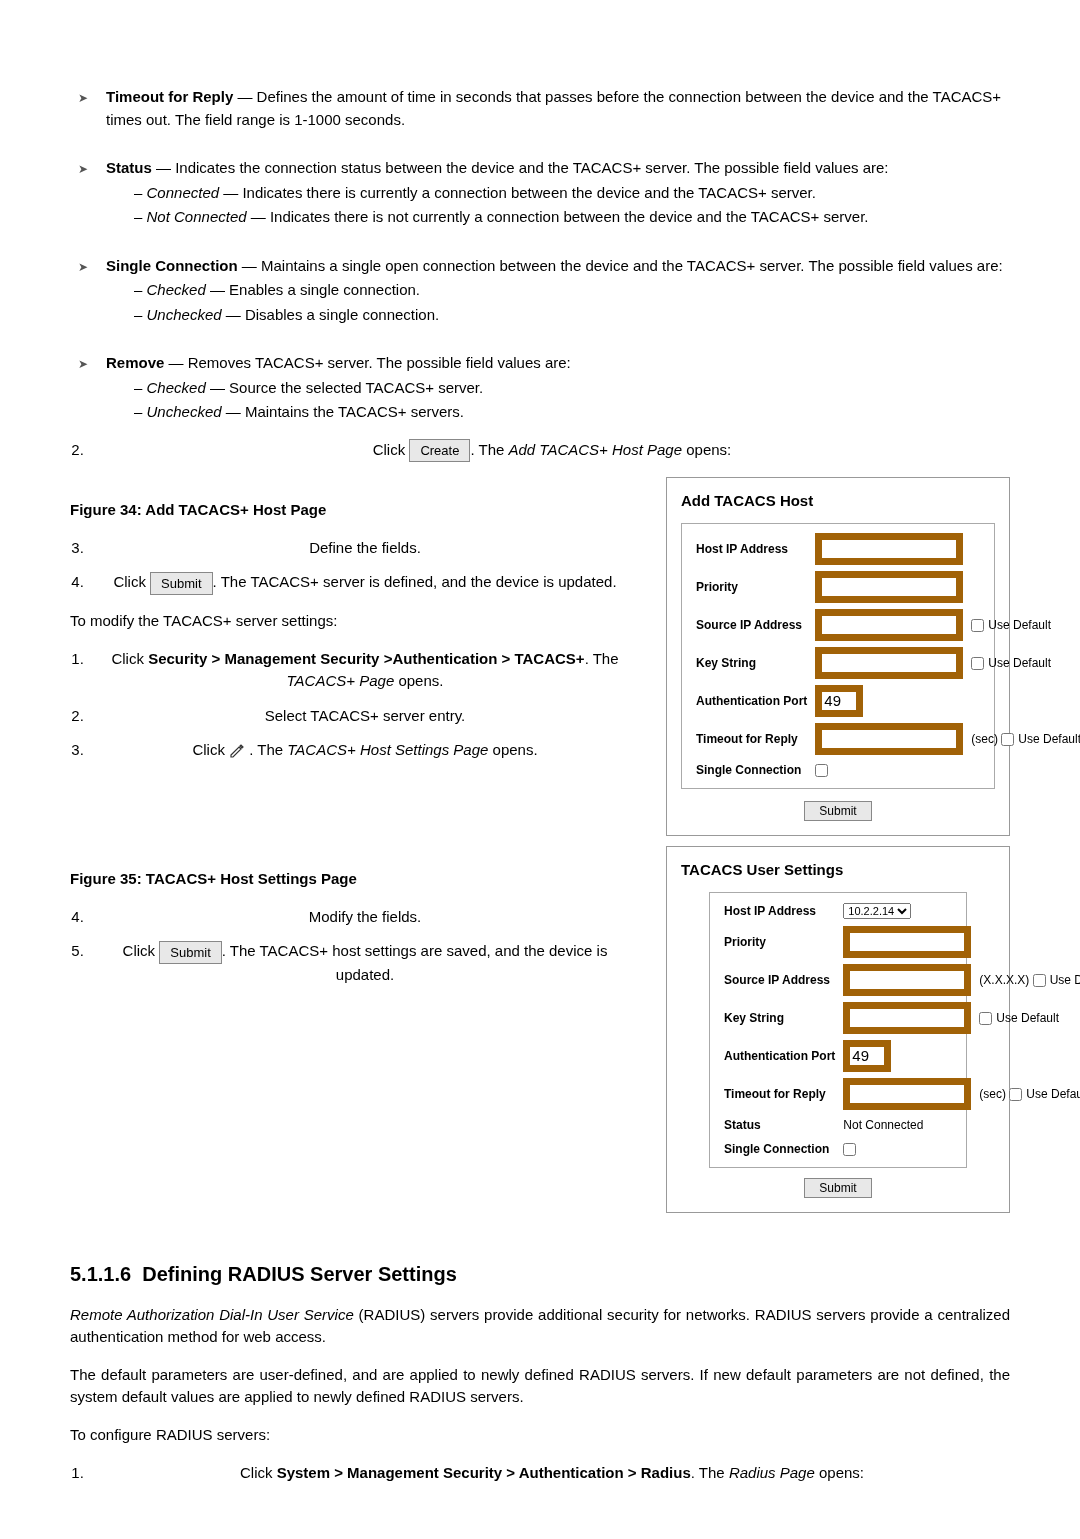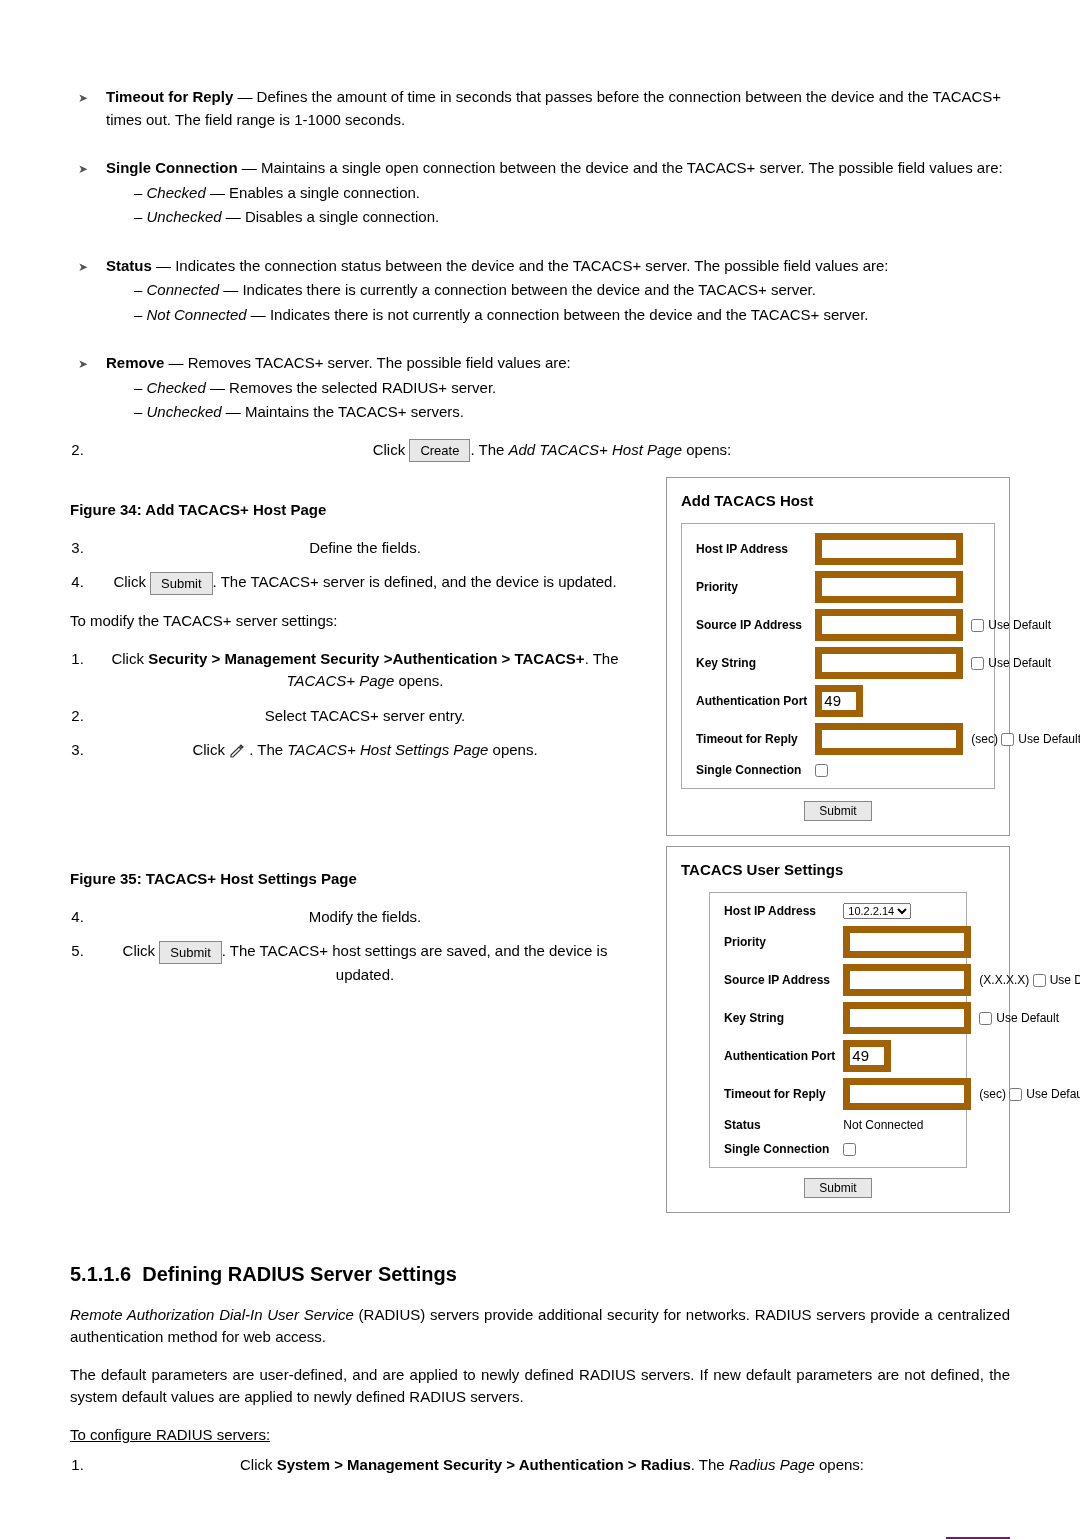--- a/index.html
+++ b/index.html
@@ -76,37 +76,37 @@
   }
 </style>
 </head>
 <body>
 
 <ul class="arrows">
   <li>
     <span class="bold">Timeout for Reply</span><span> — Defines the amount of time in seconds that passes before the connection between the device and the TACACS+ times out. The field range is 1-1000 seconds.</span>
   </li>
   <li>
+    <span class="bold">Status</span><span> — Indicates the connection status between the device and the TACACS+ server. The possible field values are:</span>
+    <div class="sub">
+      <div class="sub-line">– <span class="italic">Connected</span><span> — Indicates there is currently a connection between the device and the TACACS+ server.</span></div>
+      <div class="sub-line">– <span class="italic">Not Connected</span><span> — Indicates there is not currently a connection between the device and the TACACS+ server.</span></div>
+    </div>
+  </li>
+  <li>
     <span class="bold">Single Connection</span><span> — Maintains a single open connection between the device and the TACACS+ server. The possible field values are:</span>
     <div class="sub">
       <div class="sub-line">– <span class="italic">Checked</span><span> — Enables a single connection.</span></div>
       <div class="sub-line">– <span class="italic">Unchecked</span><span> — Disables a single connection.</span></div>
     </div>
   </li>
   <li>
-    <span class="bold">Status</span><span> — Indicates the connection status between the device and the TACACS+ server. The possible field values are:</span>
-    <div class="sub">
-      <div class="sub-line">– <span class="italic">Connected</span><span> — Indicates there is currently a connection between the device and the TACACS+ server.</span></div>
-      <div class="sub-line">– <span class="italic">Not Connected</span><span> — Indicates there is not currently a connection between the device and the TACACS+ server.</span></div>
-    </div>
-  </li>
-  <li>
     <span class="bold">Remove</span><span> — Removes TACACS+ server. The possible field values are:</span>
     <div class="sub">
-      <div class="sub-line">– <span class="italic">Checked</span><span> — Removes the selected RADIUS+ server.</span></div>
+      <div class="sub-line">– <span class="italic">Checked</span><span> — Source the selected TACACS+ server.</span></div>
       <div class="sub-line">– <span class="italic">Unchecked</span><span> — Maintains the TACACS+ servers.</span></div>
     </div>
   </li>
 </ul>
 
 <ol class="num" start="2">
   <li>
     <span>Click </span><span class="btn-inline">Create</span><span>. The </span><span class="italic">Add TACACS+ Host Page</span><span> opens:</span>
   </li>
 </ol>
@@ -244,21 +244,21 @@
   </div>
 </div>
 
 <h2 class="sec">
   <span>5.1.1.6</span>&nbsp;&nbsp;<span>Defining RADIUS Server Settings</span>
 </h2>
 <p style="text-align:justify;">
   <span class="italic">Remote Authorization Dial-In User Service</span><span> (RADIUS) servers provide additional security for networks. RADIUS servers provide a centralized authentication method for web access.</span>
 </p>
 <p style="text-align:justify;">The default parameters are user-defined, and are applied to newly defined RADIUS servers. If new default parameters are not defined, the system default values are applied to newly defined RADIUS servers.</p>
-<p style="margin-bottom:8px;text-decoration:underline;">To configure RADIUS servers:</p>
+<p style="margin-bottom:16px;">To configure RADIUS servers:</p>
 <ol class="num" style="margin-top:0;">
   <li>
     <span>Click </span><span class="bold">System &gt; Management Security &gt; Authentication &gt; Radius</span><span>. The </span><span class="italic">Radius Page</span><span> opens:</span>
   </li>
 </ol>
 
 <div class="footer-page">
   <span>28</span>
 </div>
 

